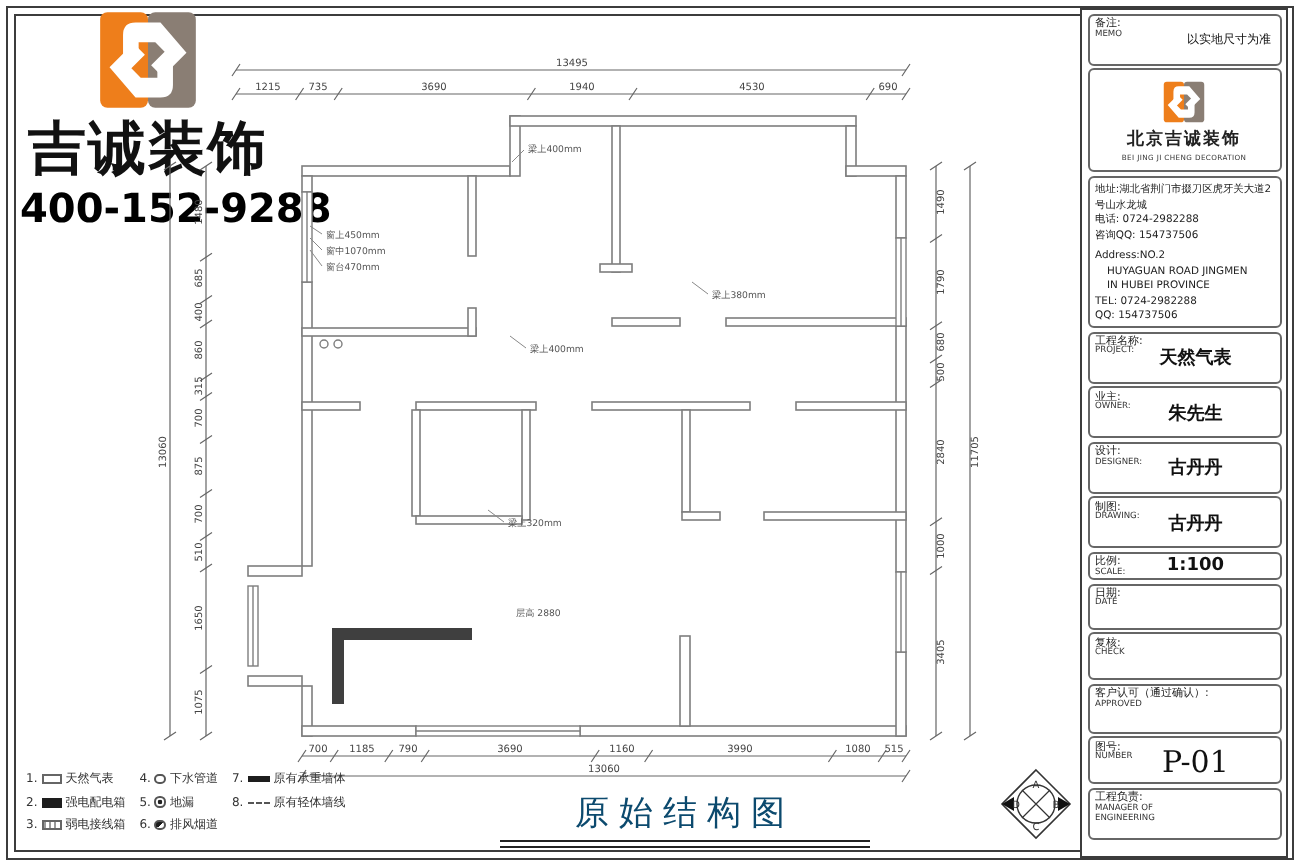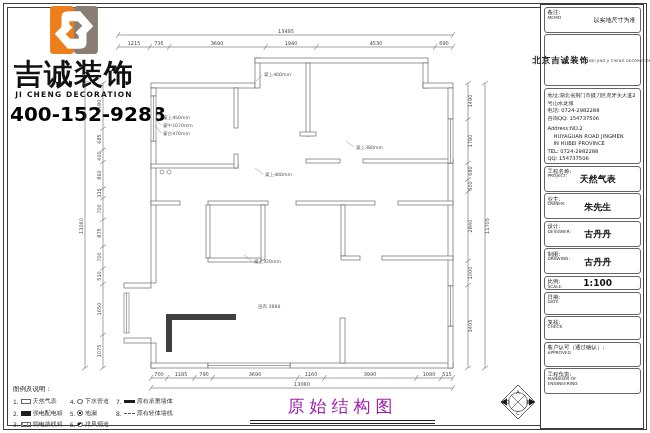--- a/index.html
+++ b/index.html
@@ -16,21 +16,21 @@
   .brand-cn{font-size:29px;font-weight:900;letter-spacing:1px;line-height:1.0;color:#111;white-space:nowrap;}
   .brand-en{font-size:7.5px;font-weight:700;letter-spacing:1.2px;color:#111;margin-top:1px;white-space:nowrap;}
   .brand-phone{font-size:20px;font-weight:800;color:#000;margin-top:3px;white-space:nowrap;}
 
   
   .plan-svg{position:absolute;left:58px;top:26px;}
   .dimtext text{font-size:5px;fill:#444;font-family:"DejaVu Sans",sans-serif;}
   .ann text{font-size:4.6px;fill:#555;}
   .plan-title{
     position:absolute;left:250px;top:395px;width:185px;text-align:center;
-    font-family:"DejaVu Serif","Liberation Serif",serif;font-size:17px;letter-spacing:5px;color:#a21caf;
+    font-family:"DejaVu Serif","Liberation Serif",serif;font-size:17px;letter-spacing:5px;color:#0c4a6e;
     border-bottom:1.8px solid #222;padding-bottom:2px;
   }
   .plan-title:after{content:"";display:block;border-bottom:0.8px solid #222;margin-top:1.5px;}
 
   .compass{position:absolute;left:499px;top:383px;}
   .compass text{font-size:5px;fill:#333;}
 
   
   .legend{position:absolute;left:13px;top:385px;width:225px;}
   .legend-title{font-size:6.5px;color:#222;margin-bottom:3px;}
@@ -54,42 +54,41 @@
     border:1px solid #3c3c3c;box-sizing:border-box;background:#fff;
     display:flex;flex-direction:column;padding:1px;
   }
   .trow{position:relative;border:0.8px solid #666;border-radius:3px;margin:0.8px 1.5px;box-sizing:border-box;flex:none;}
   .rl{position:absolute;top:1.5px;left:3px;line-height:1.15;}
   .rl .cn{font-size:5.5px;color:#222;}
   .rl .en{font-size:4.3px;color:#333;text-transform:uppercase;max-width:58px;}
   .rv{position:absolute;top:52%;left:56%;transform:translate(-50%,-50%);font-size:9px;font-weight:700;color:#111;white-space:nowrap;}
   .rv.num{font-family:"DejaVu Serif","Liberation Serif",serif;font-size:15px;font-weight:400;}
   .memo-val{position:absolute;top:50%;right:4px;transform:translateY(-50%);font-size:6px;color:#111;}
-  .co-box{display:flex;align-items:center;justify-content:center;height:100%;}
+  .co-box{display:flex;flex-direction:column;align-items:center;justify-content:center;height:100%;}
   .co-box .logo{width:22px;height:22px;}
   .co-cn{font-size:8.5px;font-weight:700;letter-spacing:1px;margin-top:2px;white-space:nowrap;}
   .co-en{font-size:3.6px;letter-spacing:0.2px;color:#333;margin-top:1px;white-space:nowrap;}
   .addr{padding:3px 3px;font-size:5.2px;line-height:1.45;color:#222;}
   .addr .gap{height:3px;}
 </style>
 </head>
 <body>
 
 <div class="frame-outer"></div>
 <div class="frame-inner"></div>
 
 <div class="brand">
   <svg class="logo" viewBox="0 0 100 100">
     <rect x="4" y="4" width="46" height="92" rx="7" fill="#ee7e1b"></rect>
     <rect x="50" y="4" width="46" height="92" rx="7" fill="#8a7e74"></rect>
     <path d="M62 14 H38 q-12 0 -12 12 v20 h15 V33 h16 l9 9 -13 13 11 11 23 -23 Z" fill="#fff"></path>
     <path d="M62 14 H38 q-12 0 -12 12 v20 h15 V33 h16 l9 9 -13 13 11 11 23 -23 Z" fill="#fff" transform="rotate(180 50 50)"></path>
   </svg>
   <div class="brand-cn">吉诚装饰</div>
-  <div class="brand-en">JI CHENG DECORATION</div>
   <div class="brand-phone">400-152-9288</div>
 </div>
 
 <svg class="plan-svg" width="460" height="378" viewBox="0 0 460 378">
 
   <g stroke="#666" stroke-width="0.6" fill="none">
     <path d="M60 9H395 M60 21H395 M93 352H395 M93 362H395 M45 57V342 M27 57V342 M410 57V342 M427 57V342"></path>
     <path d="M58 12L62 6M393 12L397 6"></path>
     <path d="M58 24L62 18M89.8 24L93.8 18M109.1 24L113.1 18M205.7 24L209.7 18M256.5 24L260.5 18M375.1 24L379.1 18M393 24L397 18"></path>
     <path d="M91 355L95 349M107.1 355L111.1 349M134.4 355L138.4 349M152.6 355L156.6 349M237.6 355L241.6 349M264.3 355L268.3 349M356.2 355L360.2 349M381.1 355L385.1 349M393 355L397 349"></path>
@@ -220,21 +219,20 @@
   <path d="M36 19 L30 15.5 L30 22.5 Z" fill="#111"></path>
   <circle cx="19" cy="19" r="9.5" fill="none" stroke="#333" stroke-width="0.7"></circle>
   <path d="M12 12 L26 26 M26 12 L12 26" stroke="#333" stroke-width="0.6"></path>
   <text x="19" y="11" text-anchor="middle">A</text>
   <text x="29" y="21" text-anchor="middle">B</text>
   <text x="19" y="32" text-anchor="middle">C</text>
   <text x="9" y="21" text-anchor="middle">D</text>
 </svg>
 
 <div class="legend">
-  <div class="legend-title">图例及说明：</div>
   <div class="legend-grid">
     <div class="legend-col">
       <div class="legend-item">
           <span class="no">1.</span>
           <span class="ic ic-gas"></span>
           <span>天然气表</span>
         </div>
       <div class="legend-item">
           <span class="no">2.</span>
           <span class="ic ic-power"></span>
@@ -364,20 +362,27 @@
       </div>
     <div class="rv"></div>
   </div>
   <div class="trow" style="height:25px;">
     <div class="rl">
         <div class="cn">客户认可（通过确认）:</div>
         <div class="en">APPROVED</div>
       </div>
     <div class="rv"></div>
   </div>
+  <div class="trow" style="height:24px;">
+    <div class="rl">
+        <div class="cn">图号:</div>
+        <div class="en">NUMBER</div>
+      </div>
+    <div class="rv num">P-01</div>
+  </div>
   <div class="trow" style="height:26px;">
     <div class="rl">
         <div class="cn">工程负责:</div>
         <div class="en">MANAGER OF ENGINEERING</div>
       </div>
     <div class="rv"></div>
   </div>
 
 </div>
 

